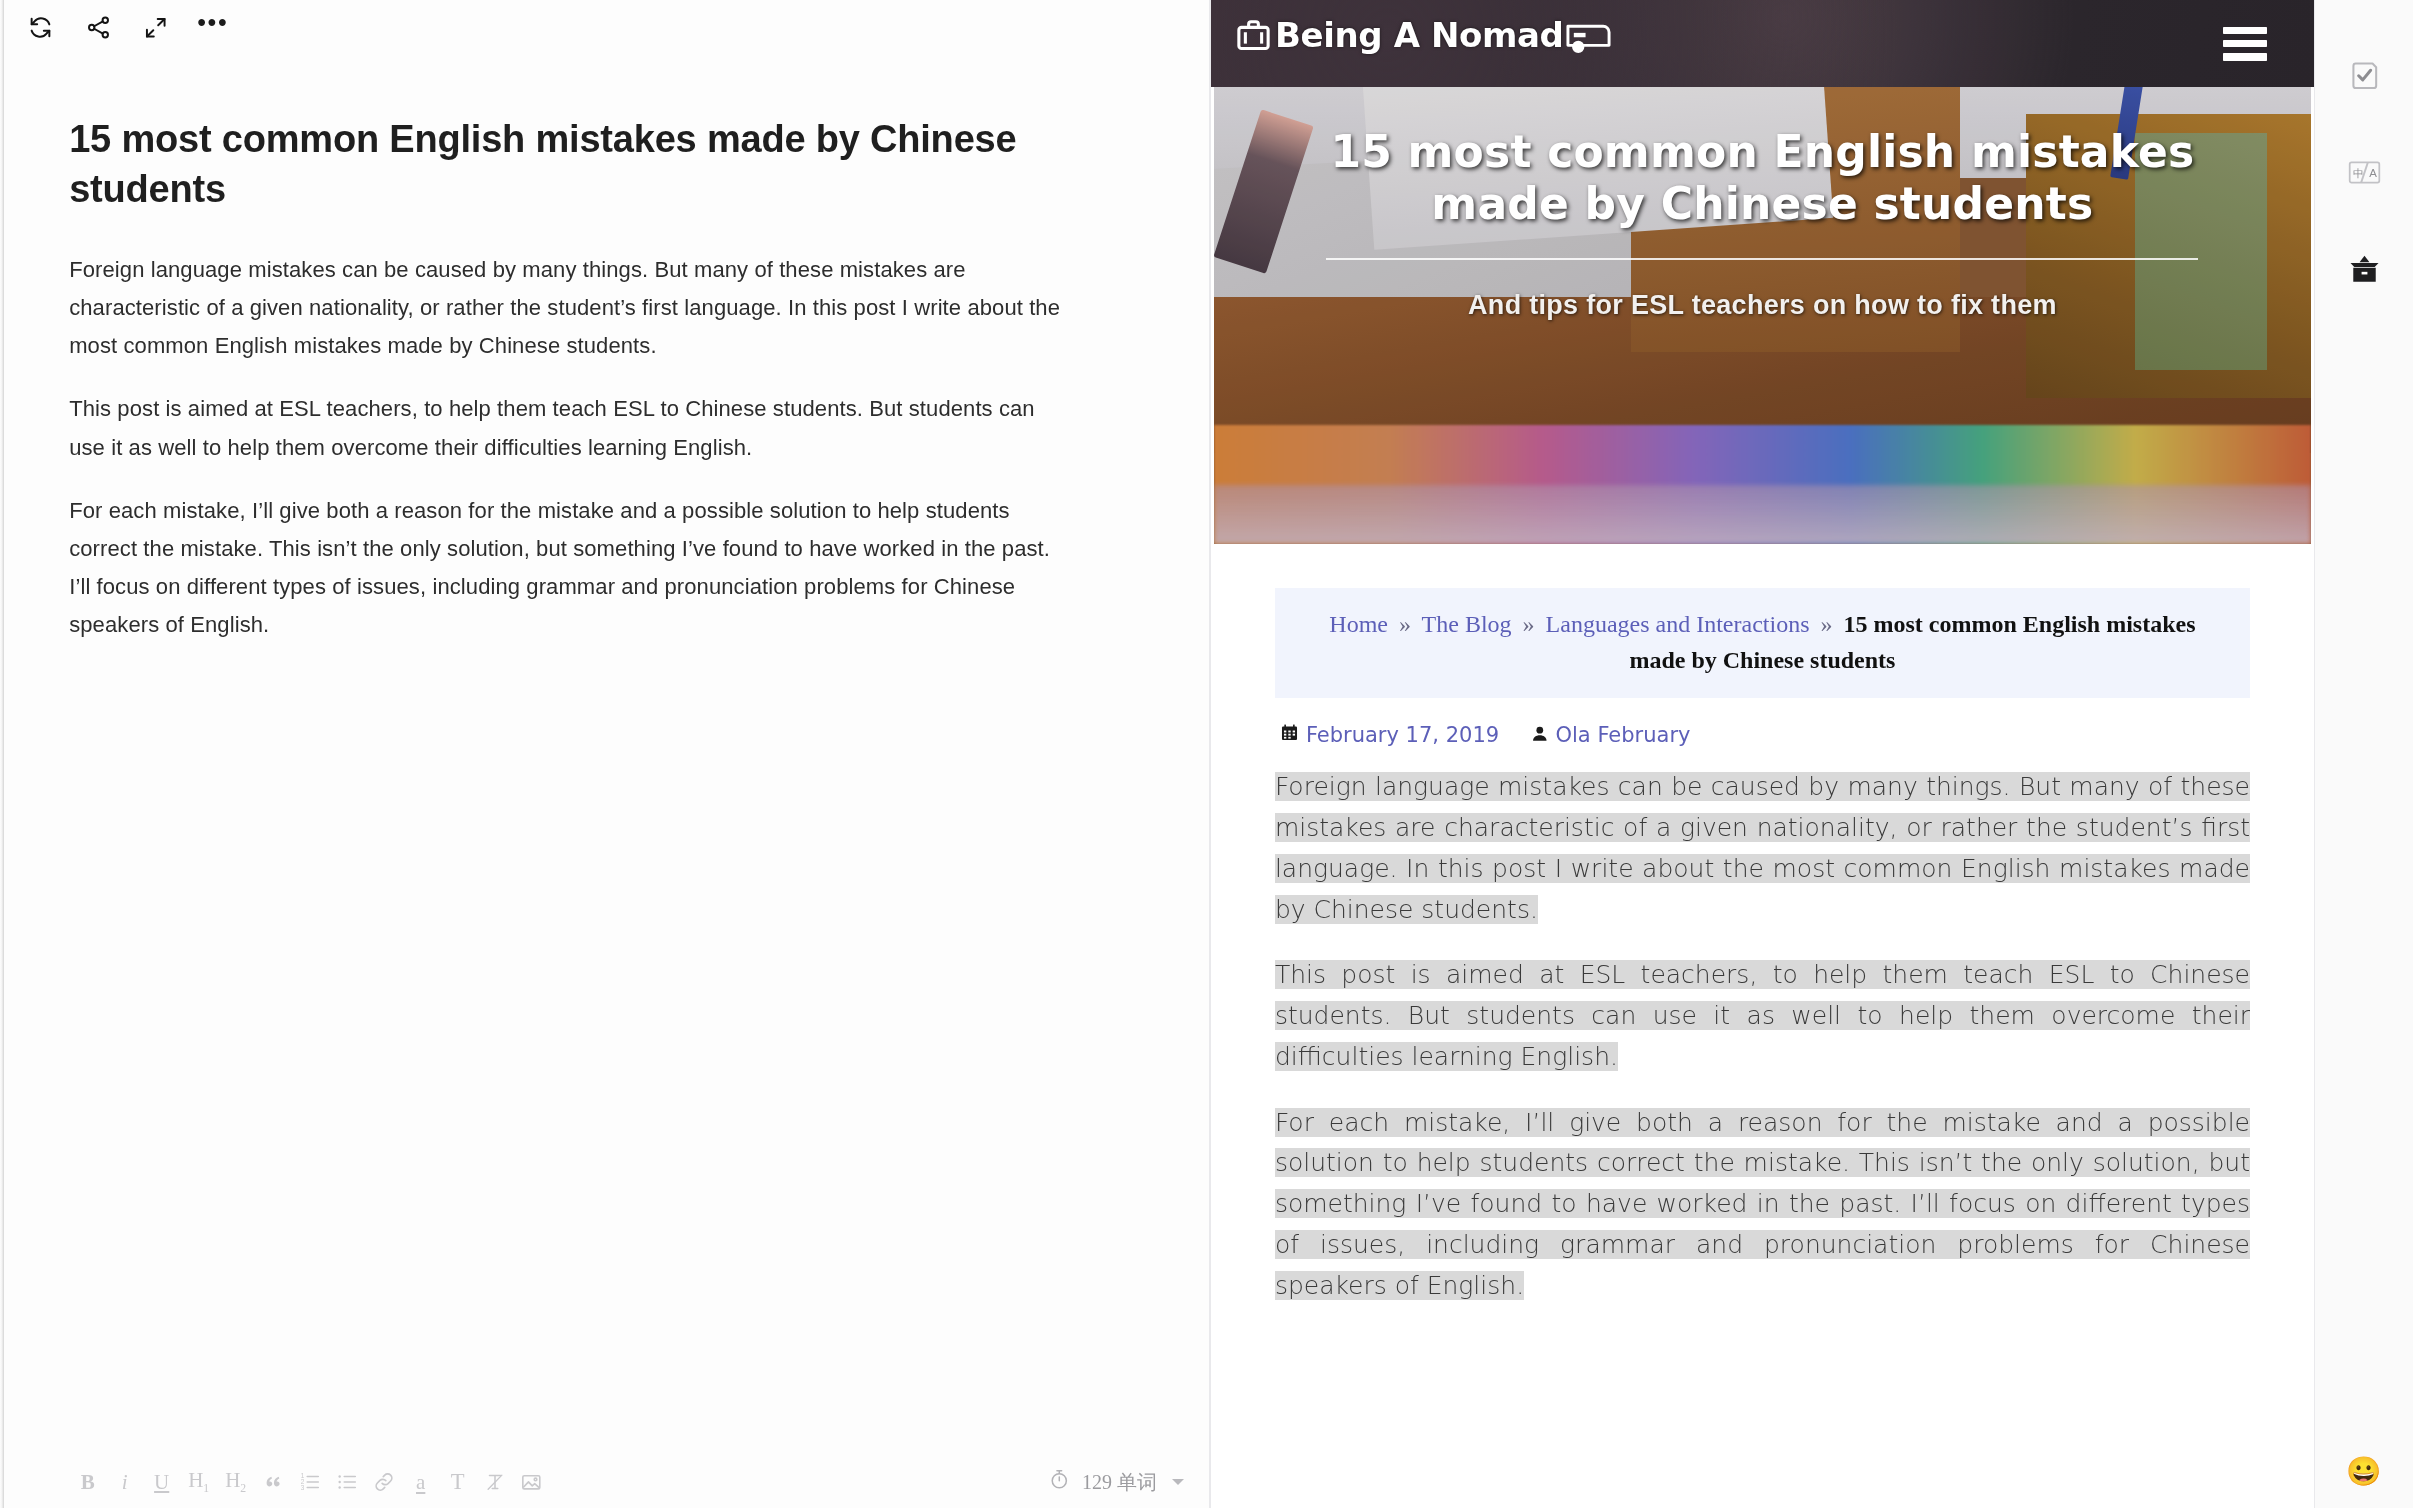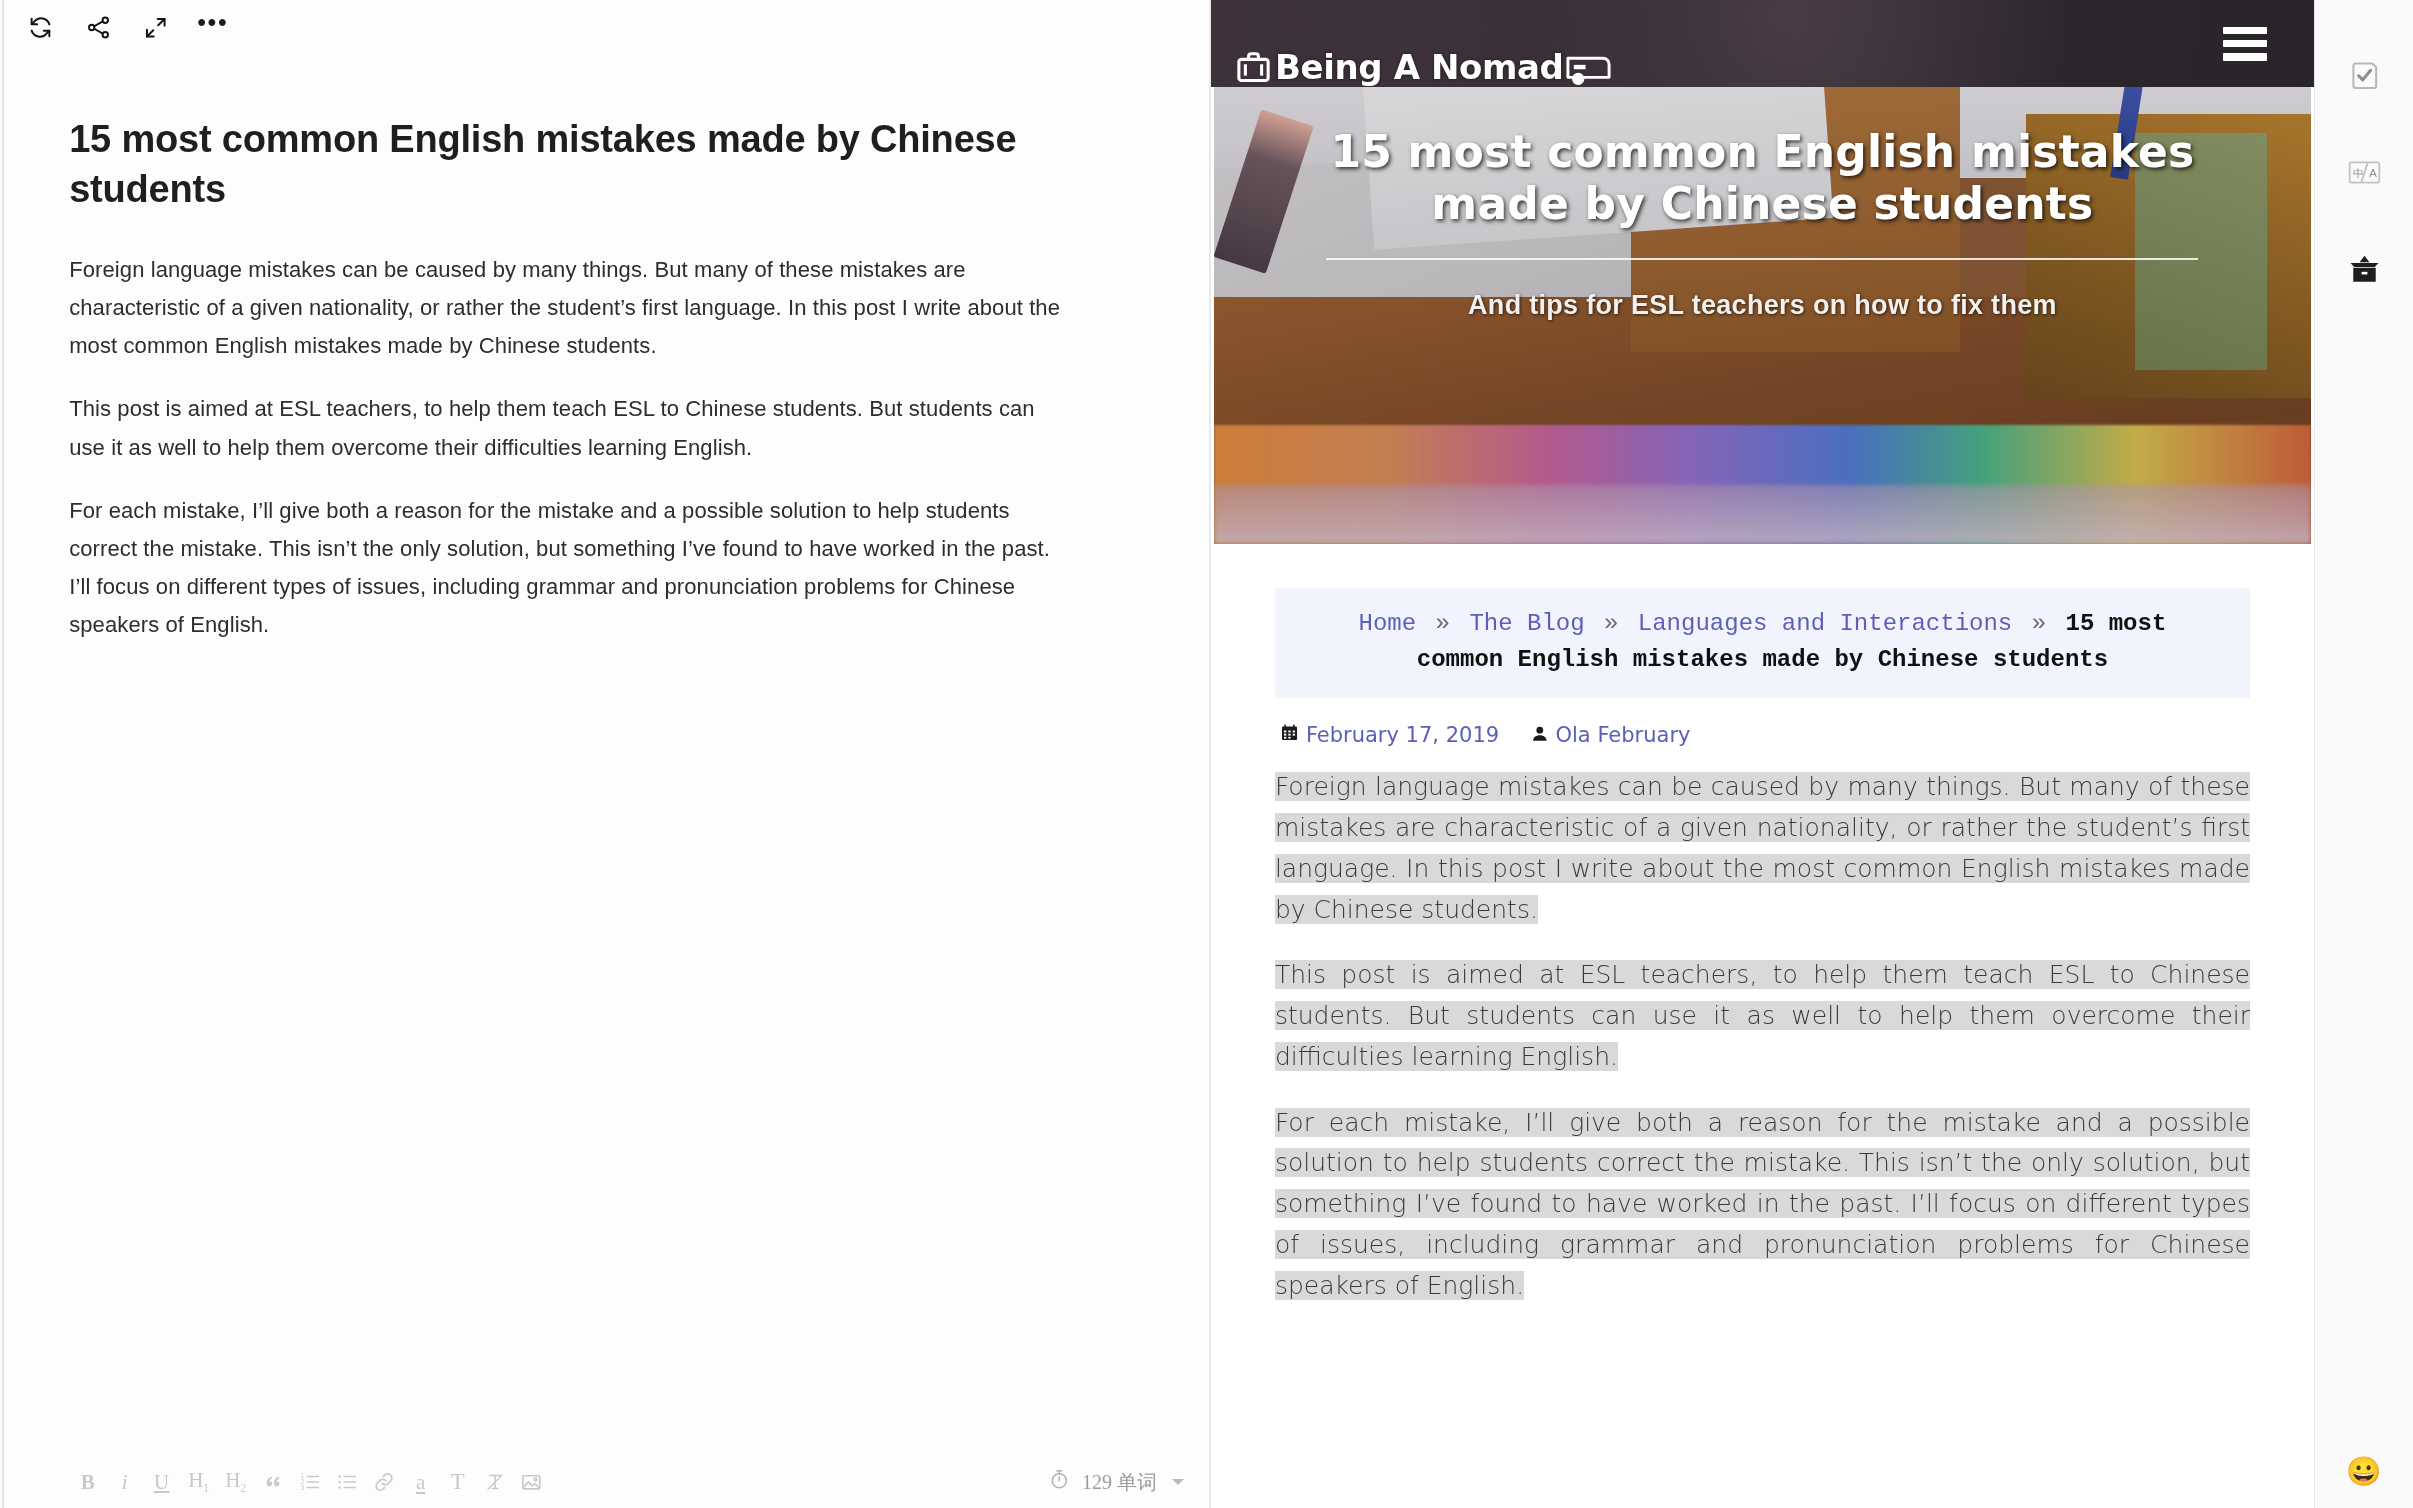--- a/index.html
+++ b/index.html
@@ -122,21 +122,21 @@
     background:#ffffff;
     position:relative;
     overflow:hidden;
   }
 
   .site-header {
     height:87px;
     background:#701a75;
     position:relative;
     display:flex;
-    align-items:flex-end;
+    align-items:flex-start;
     justify-content:flex-start;
     padding-left:23.5px;
     overflow:hidden;
   }
   .site-header:before{
     content:"";position:absolute;inset:0;
     background:
       radial-gradient(circle at 16% 40%, #3c3438 0%, transparent 55%),
       radial-gradient(circle at 52% 20%, #4a4044 0%, transparent 50%),
       linear-gradient(100deg,#3a3134 0%,#2b2a2c 45%,#262527 100%);
@@ -227,21 +227,21 @@
 
   
   .article { padding:44px 64px 0 64px; }
   .breadcrumb {
     background:#f1f4fd;
     padding:18.4px 34px 20px;
     text-align:center;
     font-size:24px;
     line-height:1.5;
     color:#1a1a1a;
-    font-family:Liberation Mono, monospace;
+    font-family:Liberation Serif, serif;
   }
   .bc-link { color:#5c5fb8; cursor:pointer; }
   .bc-sep { color:#6a6a86; margin:0 5px; }
   .bc-current { font-weight:700; color:#111; }
 
   .meta {
     display:flex; align-items:center; gap:8.4px;
     margin:25px 0 20px 5px;
     font-size:21px;
     color:#5c5fb8;

